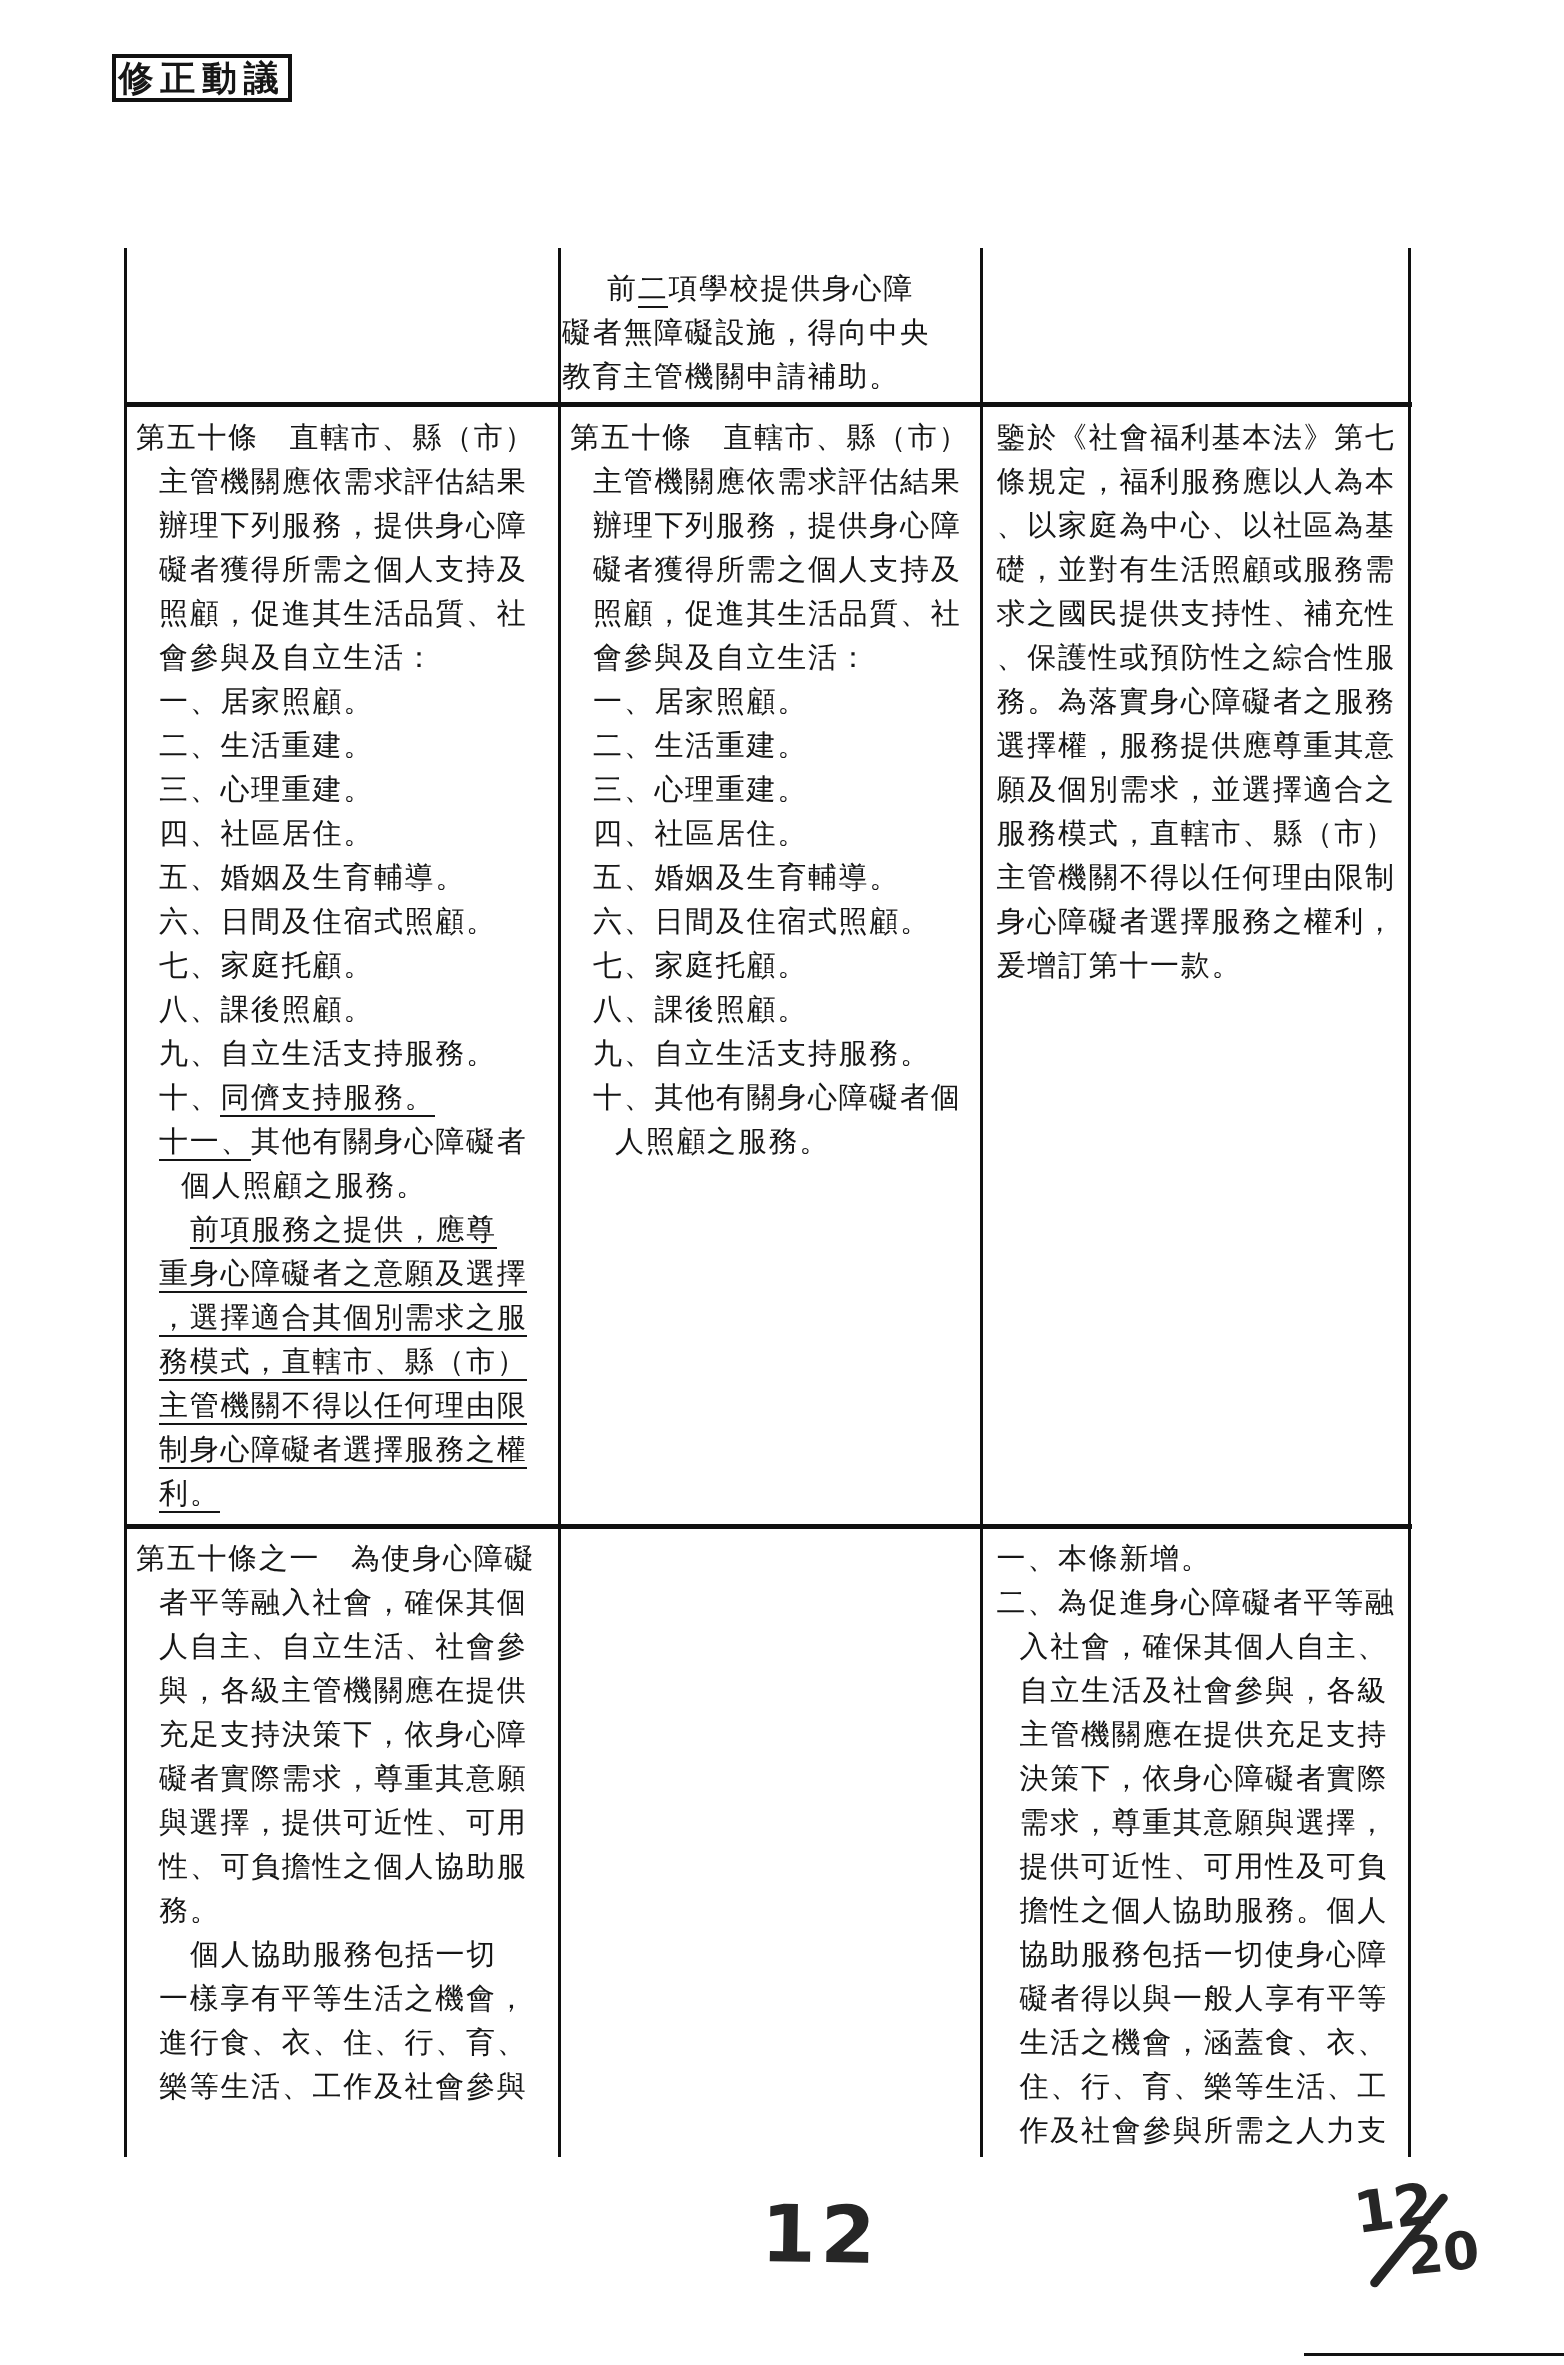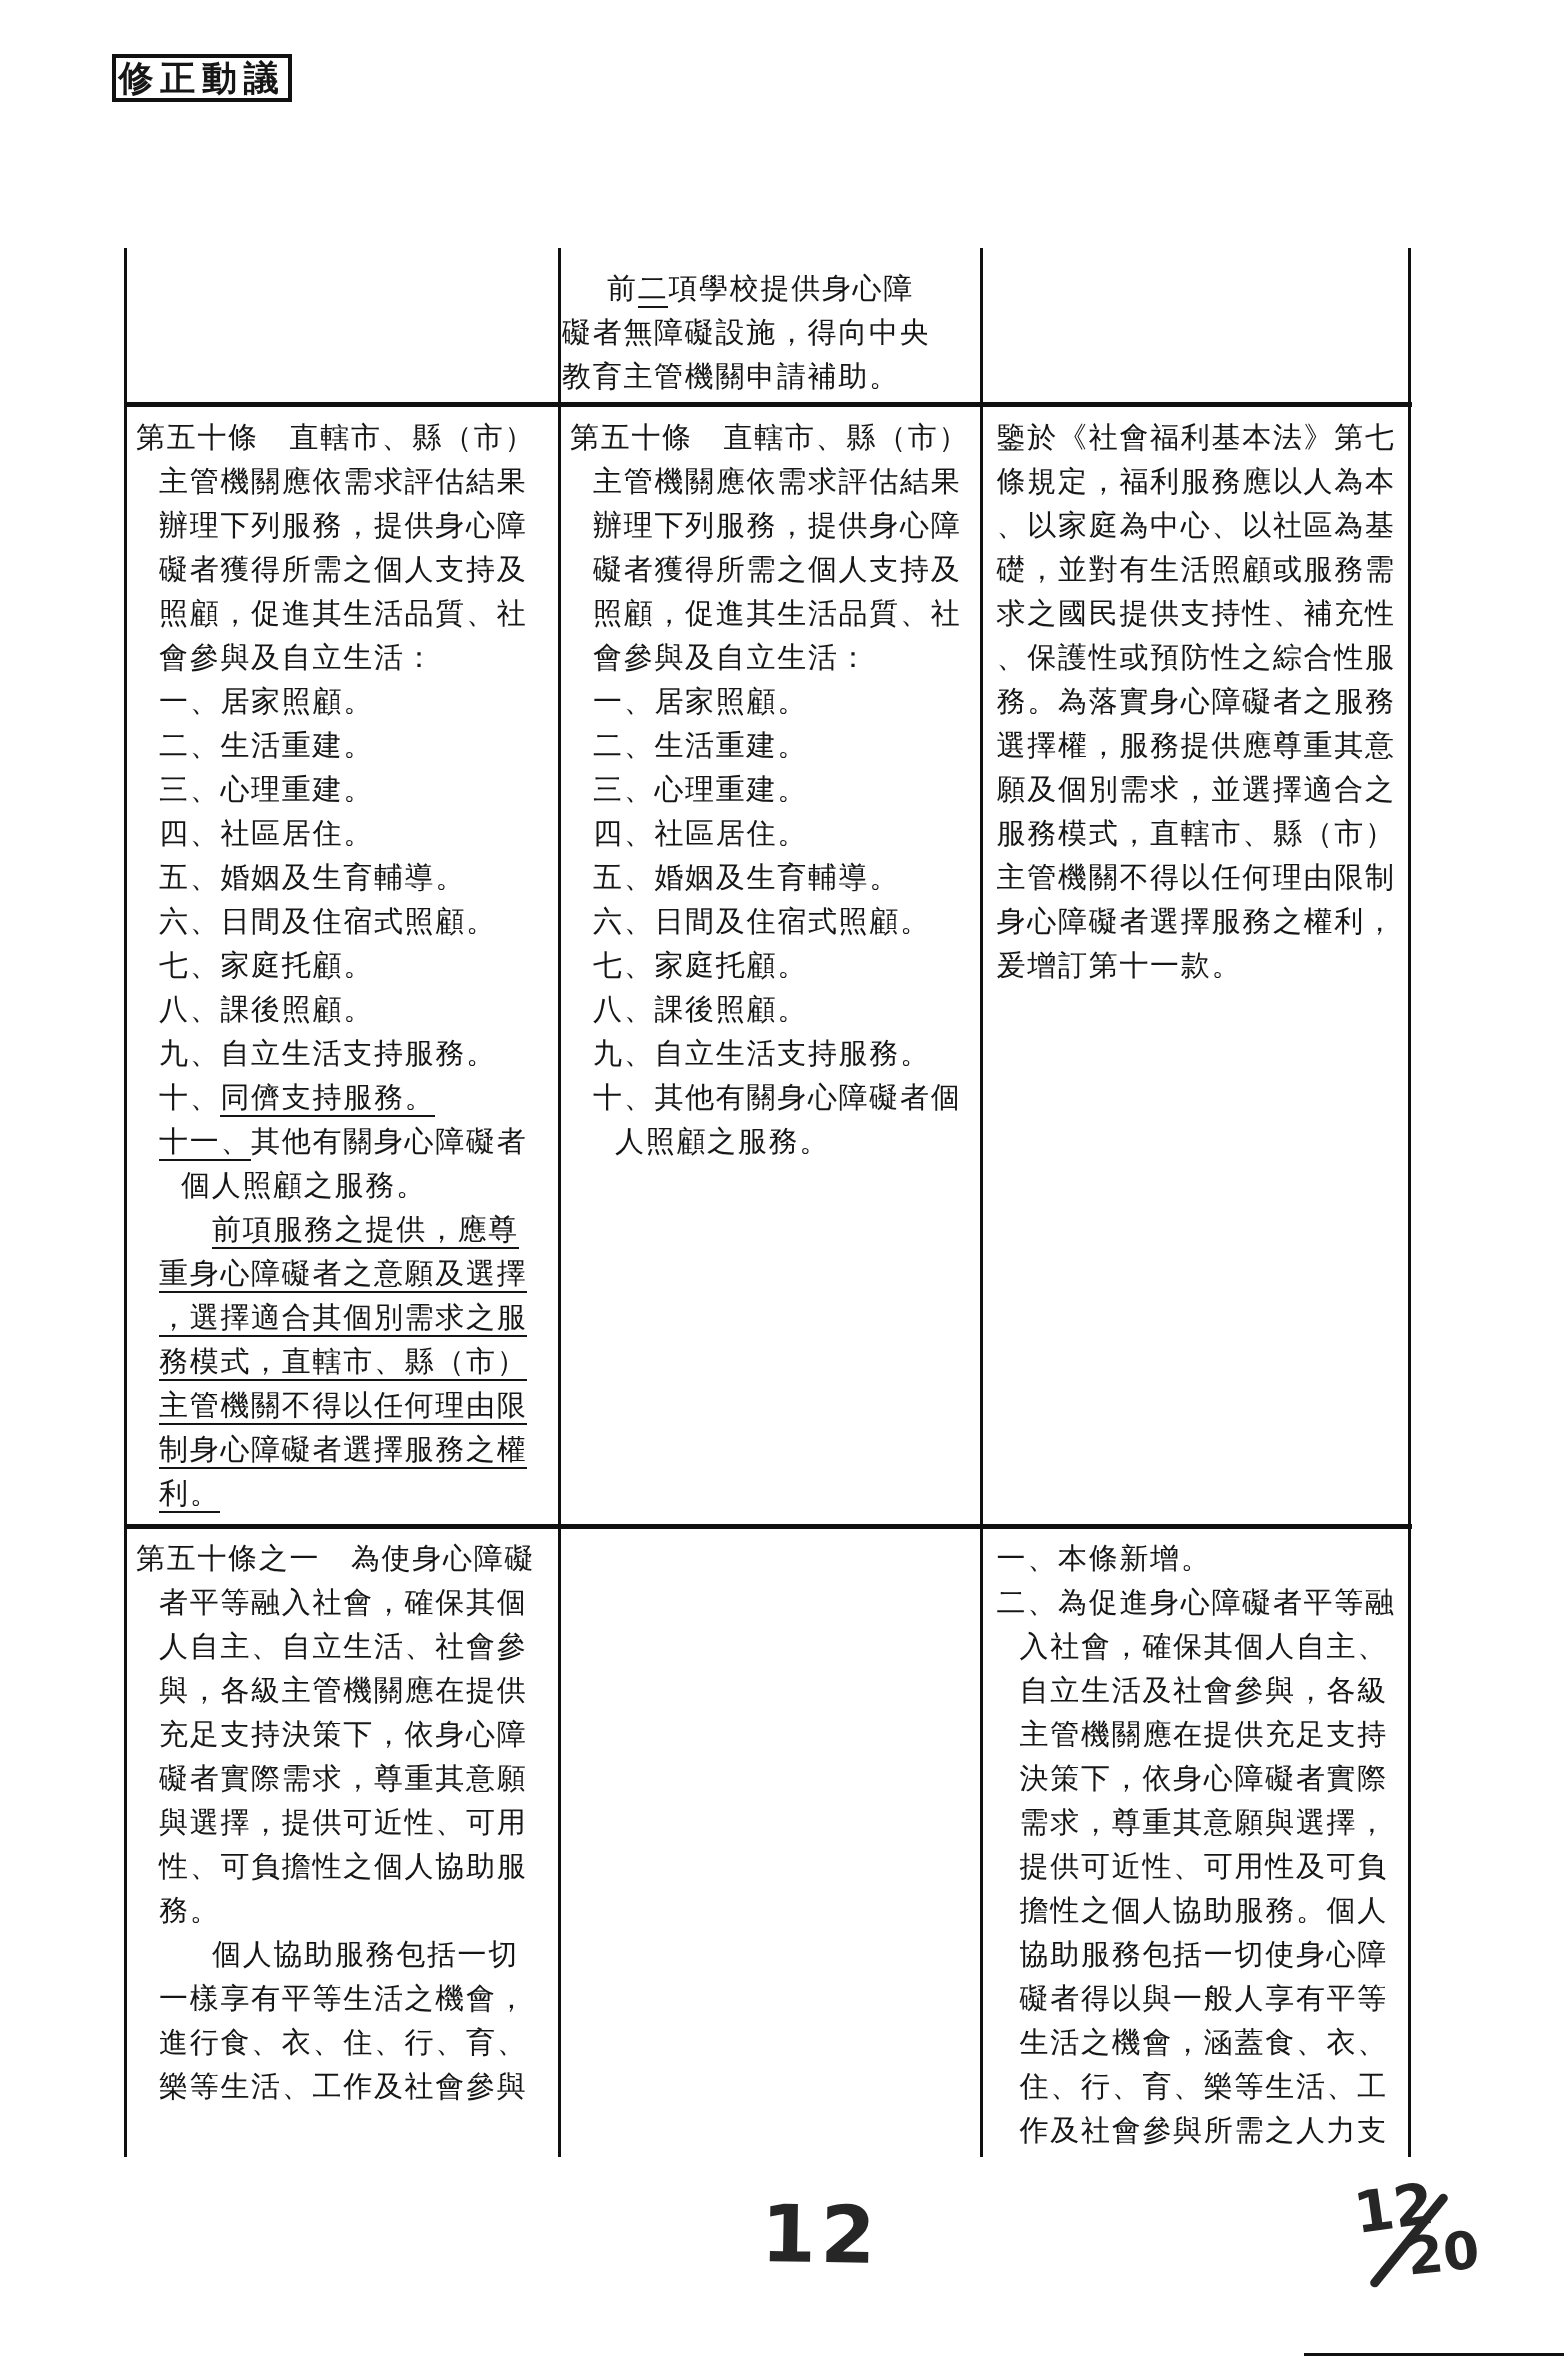--- a/index.html
+++ b/index.html
@@ -28,21 +28,21 @@
     position:absolute;
     box-sizing:border-box;
     overflow:hidden;
     font-size:29px;
     letter-spacing:1.7px;
   }
   .cell .line{height:44px;line-height:44px;white-space:nowrap;}
   .i0{margin-left:0;}
   .i1{margin-left:23px;}
   .i2{margin-left:45px;}
-  .i3{margin-left:76px;}
+  .i3{margin-left:54px;}
   .u{border-bottom:2.8px solid #151515;padding-bottom:2.3px;}
   
   .hand{
     position:absolute;
     font-family:"DejaVu Sans",sans-serif;
     font-weight:bold;color:#262626;
   }
   .hand-center{left:761px;top:2189px;font-size:79px;letter-spacing:4.5px;transform:rotate(1deg);}
   .frac-num{left:1354px;top:2175px;font-size:57px;transform:rotate(-8deg);}
   .frac-den{left:1407px;top:2223px;font-size:52px;transform:rotate(-6deg);}

